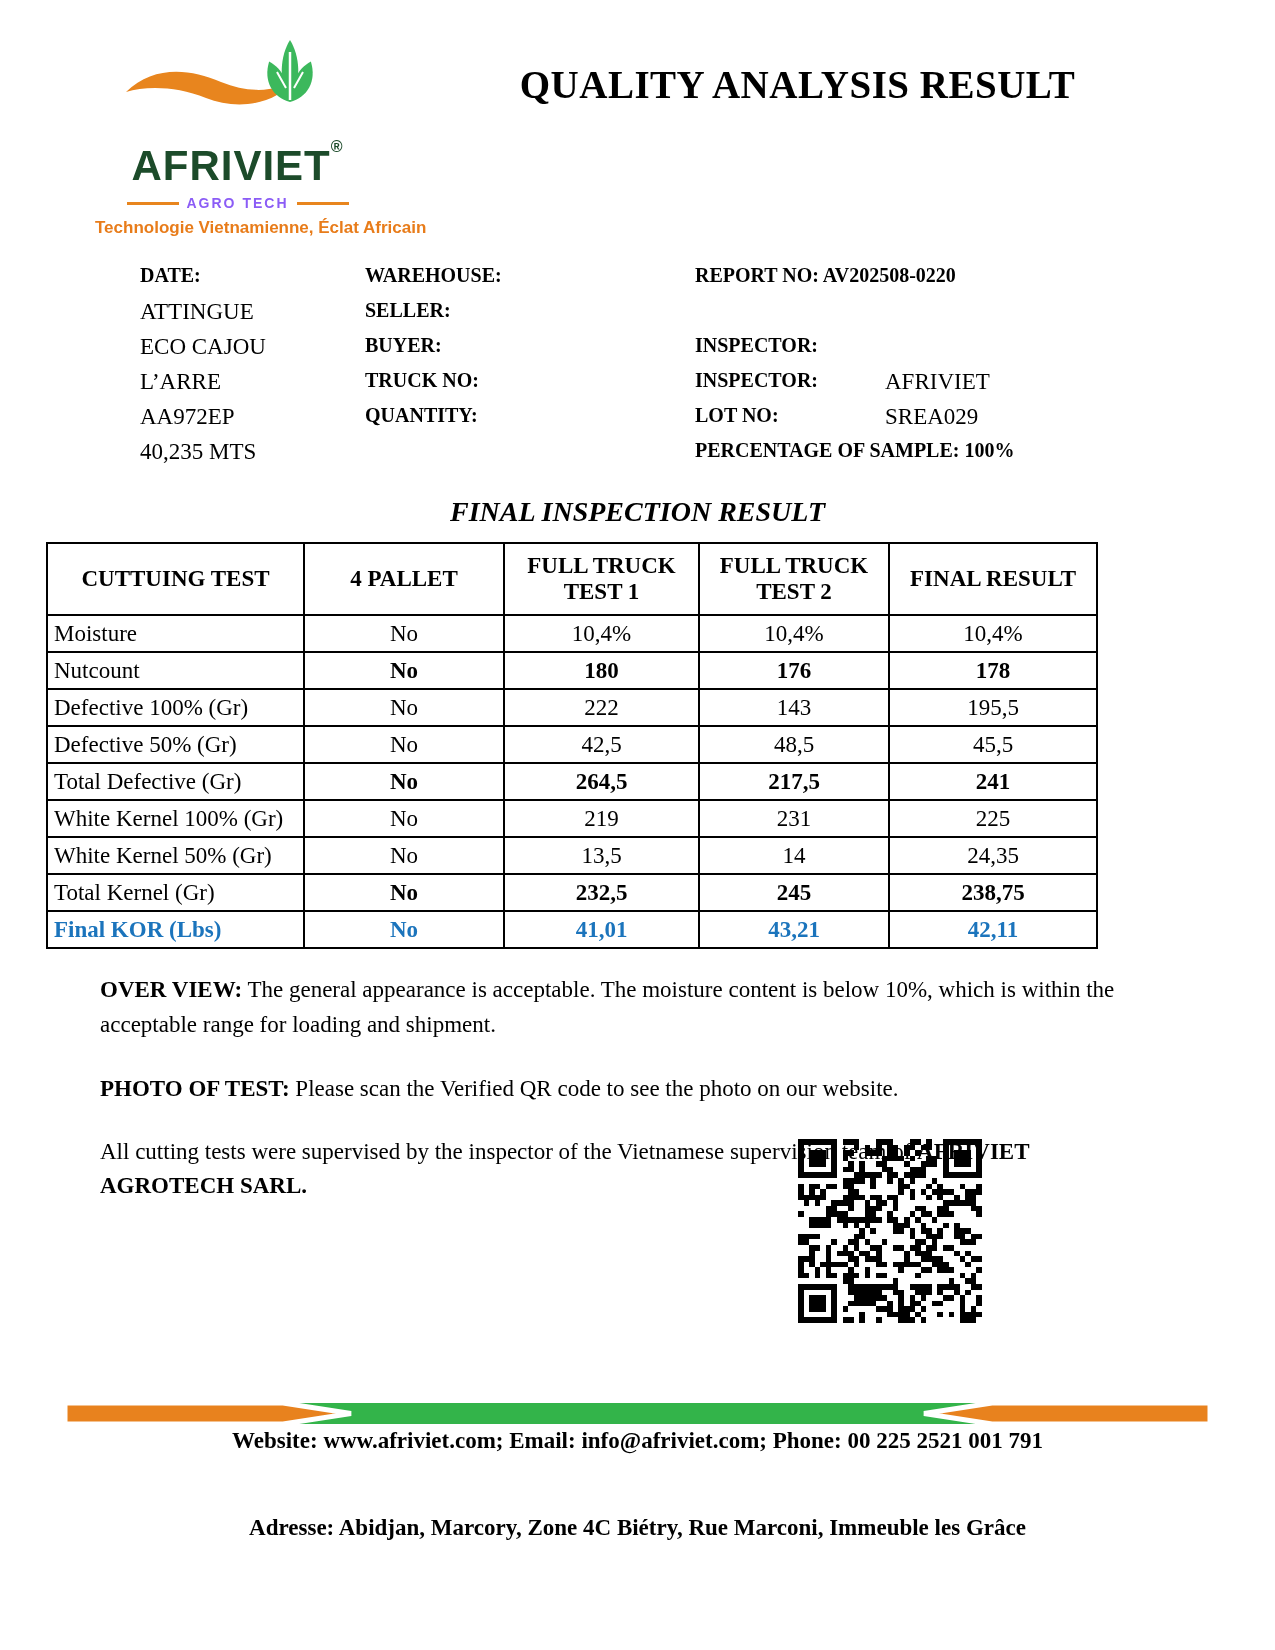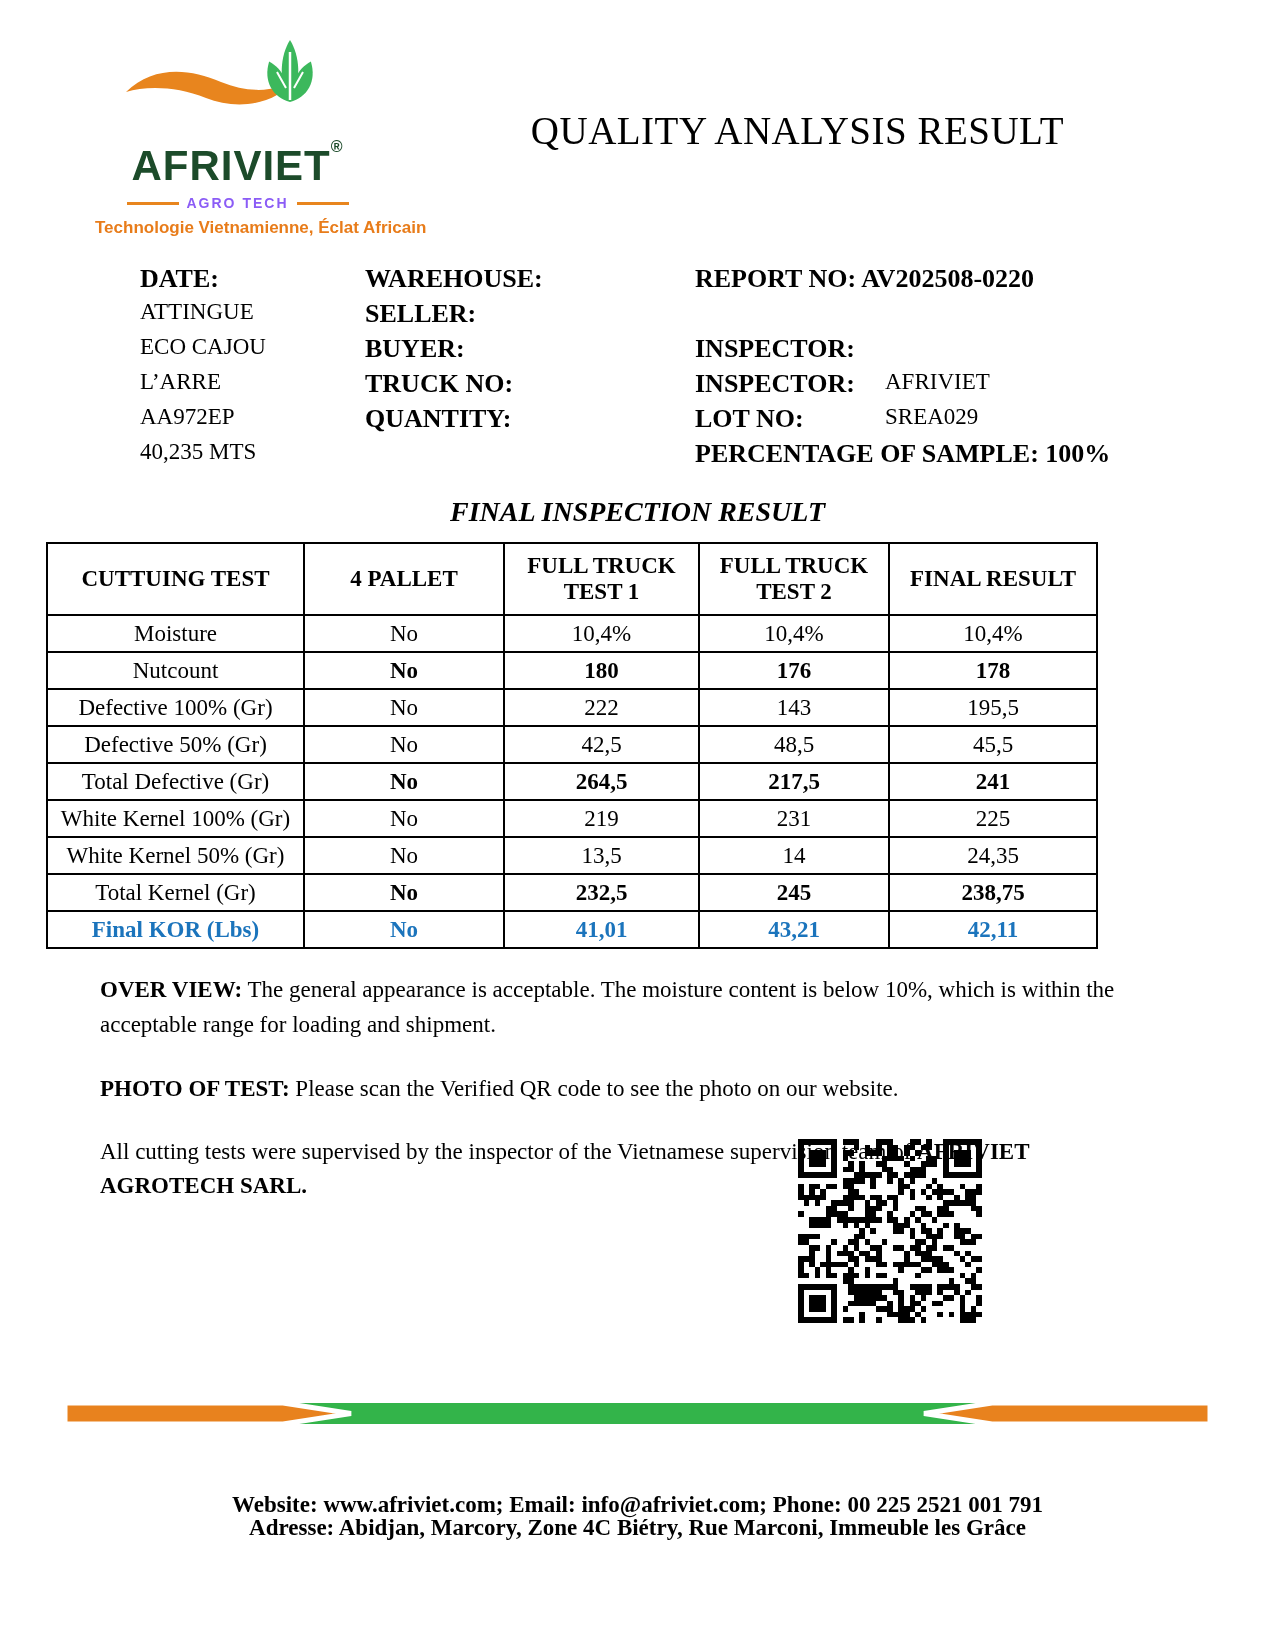--- a/index.html
+++ b/index.html
@@ -12,56 +12,56 @@
   .logo-art { height:105px; }
   .brand { font-family:"Liberation Sans", sans-serif; font-weight:bold; font-size:42px;
            color:#1c4b2a; letter-spacing:1px; line-height:1; }
   .brand sup { font-size:16px; vertical-align:28px; }
   .agrotech { display:flex; align-items:center; justify-content:center; gap:8px; margin-top:8px; }
   .agrotech .dash { height:3px; width:52px; background:#e8851e; }
   .agrotech .txt { font-family:"Liberation Sans", sans-serif; font-weight:bold; font-size:14px;
                    letter-spacing:2px; color:#8b5cf6; }
   .tagline { font-family:"Liberation Sans", sans-serif; font-weight:bold; font-size:17px;
              color:#e87c1a; margin-top:7px; white-space:nowrap; }
-  .doc-title { flex:1; text-align:center; font-weight:normal; font-size:39px; margin-top:78px;
+  .doc-title { flex:1; text-align:center; font-weight:bold; font-size:39px; margin-top:32px;
                letter-spacing:0.5px; }
 
   
   .info { margin:26px 0 0 140px; display:grid; grid-template-columns: 225px 330px 1fr; }
   .info-left, .info-right { display:grid; grid-auto-rows:35px; }
   .info-left { grid-column:1 / 3; grid-template-columns:225px 1fr; }
   .info-right { grid-template-columns:190px 1fr; }
-  .ilabel { font-weight:bold; font-size:26px; }
+  .ilabel { font-weight:bold; font-size:20px; }
   .ivalue { font-size:23px; }
 
   
   .section-title { text-align:center; font-weight:bold; font-size:28px; margin-top:22px;font-style:italic; }
   table { border-collapse:collapse; margin:14px 0 0 46px; table-layout:fixed; width:1050px; }
   th, td { border:2px solid #000; font-size:23px; padding:2px 6px; text-align:center; }
   th { font-weight:bold; height:72px; }
   td { height:37px; }
-  td.rowname { text-align:center; }
+  td.rowname { text-align:left; }
   tr.bold td:not(.rowname) { font-weight:bold; }
   tr.blue td { color:#1b74bc; font-weight:bold; }
 
   
   .para { margin:24px 0 0 100px; width:1055px; font-size:23px; line-height:1.5; }
   .para b { font-weight:bold; }
 
   
   .qr { position:absolute; left:798px; top:1139px; width:184px; height:184px; }
   .qr svg { display:block; }
 
   
   .band { position:absolute; left:65px; top:1403px; width:1145px; height:21px; }
 
   
   .footer-line { position:absolute; width:100%; text-align:center; font-weight:bold; font-size:23px; }
   .addr { top:1515px; }
-  .contact { top:1492px; }
+  .contact { top:1428px; }
 </style>
 </head>
 <body>
 
 <div class="page">
 
   <div class="header">
     <div class="logo">
       <svg class="logo-art" width="240" height="105" viewBox="0 0 240 105">
         <path d="M8,62 C35,36 70,38 103,52 C133,64 160,62 178,48 C158,76 118,80 88,68 C58,56 28,56 8,62 Z" fill="#e8851e"></path>

